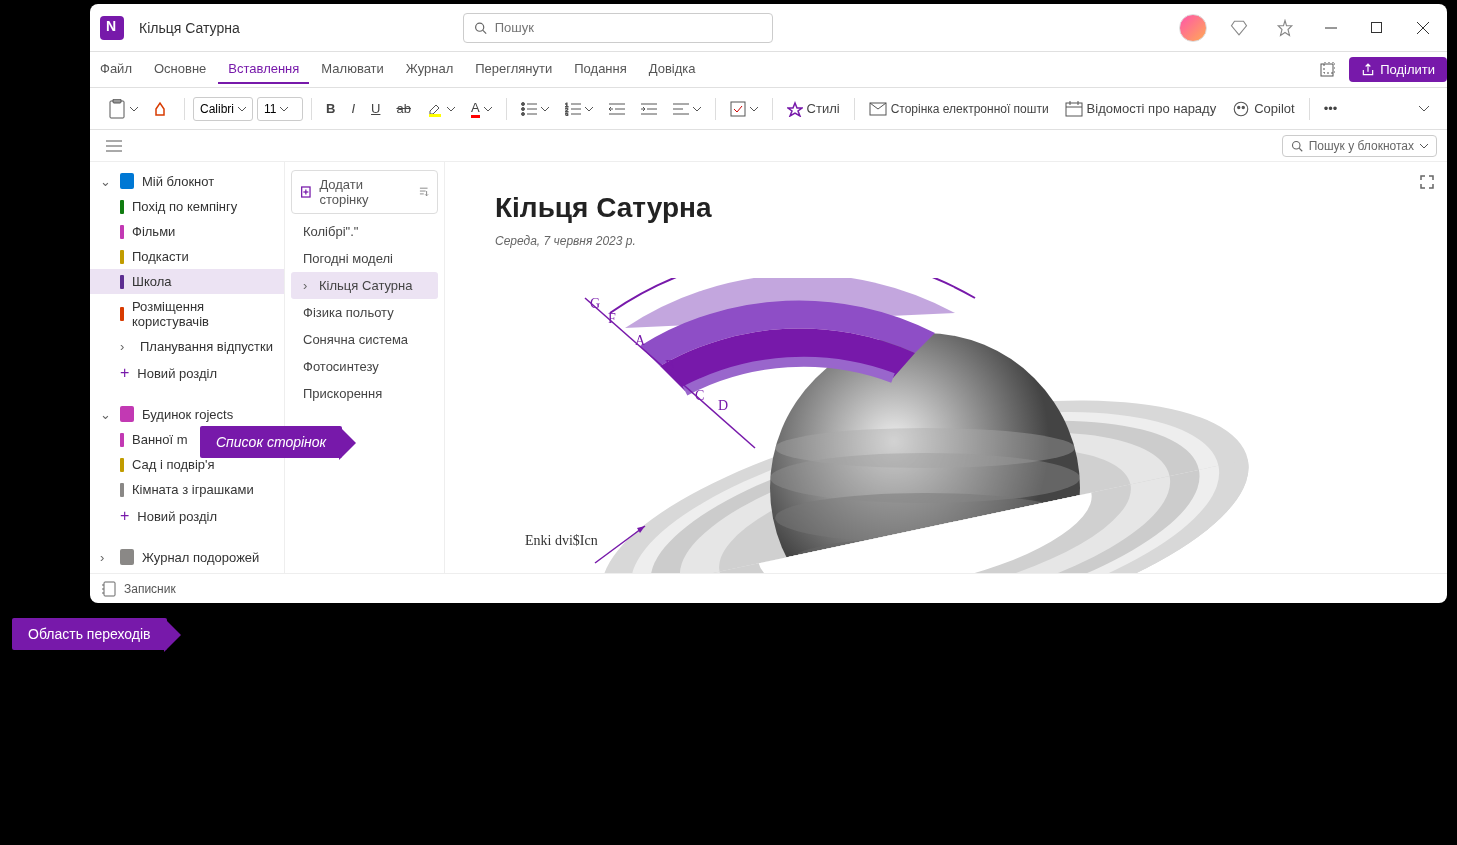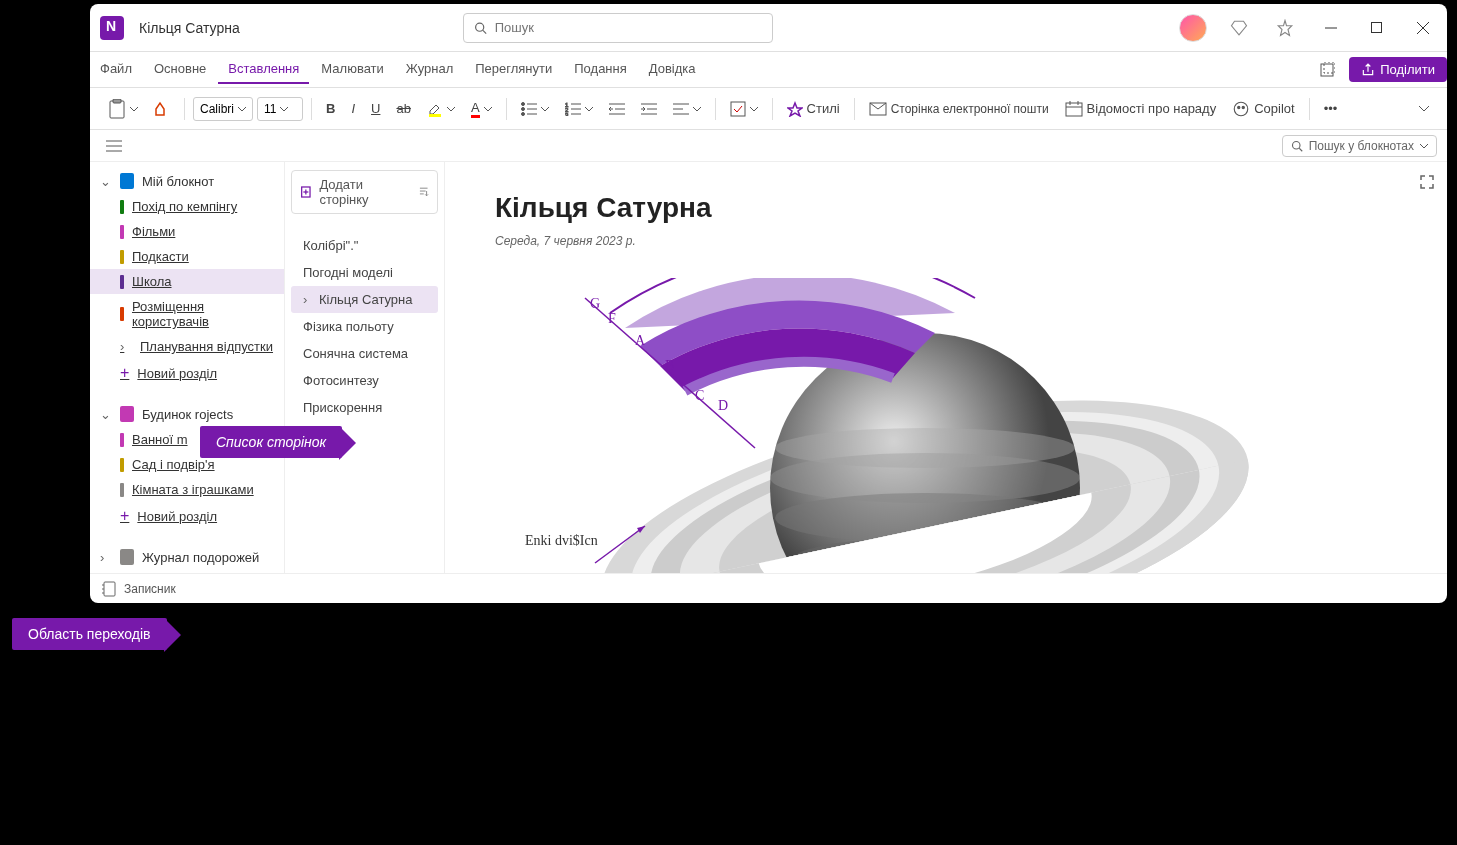--- a/index.html
+++ b/index.html
@@ -25,24 +25,24 @@
 .tb-sep { width: 1px; height: 22px; background: #ddd; margin: 0 4px; }
 .font-select { border: 1px solid #ccc; border-radius: 3px; padding: 2px 6px; font-size: 12px; height: 24px; display: flex; align-items: center; gap: 4px; }
 .content-area { flex: 1; display: flex; overflow: hidden; }
 .hamburger-row { height: 32px; display: flex; align-items: center; padding: 0 10px; border-bottom: 1px solid #eee; }
 .hamburger-row .right-search { margin-left: auto; border: 1px solid #ccc; border-radius: 4px; padding: 3px 8px; display: flex; align-items: center; gap: 6px; font-size: 12px; color: #666; }
 .sidebar { width: 195px; border-right: 1px solid #eee; overflow-y: auto; padding: 6px 0; }
 .nb-item { display: flex; align-items: center; padding: 5px 10px; font-size: 13px; color: #333; cursor: pointer; gap: 8px; }
 .nb-item.selected { background: #ece3f3; }
 .nb-icon { width: 14px; height: 16px; border-radius: 2px; flex-shrink: 0; }
 .nb-chevron { width: 12px; color: #666; }
-.nb-indent { padding-left: 30px; text-decoration: underline; }
+.nb-indent { padding-left: 30px; }
 .nb-section-tab { width: 4px; height: 14px; border-radius: 1px; flex-shrink: 0; }
 .page-list { width: 160px; border-right: 1px solid #eee; padding: 8px 6px; }
-.add-page-btn { display: flex; align-items: center; gap: 6px; padding: 6px 8px; font-size: 13px; color: #555; border: 1px solid #ddd; border-radius: 4px; margin-bottom: 18px; cursor: pointer; }
+.add-page-btn { display: flex; align-items: center; gap: 6px; padding: 6px 8px; font-size: 13px; color: #555; border: 1px solid #ddd; border-radius: 4px; margin-bottom: 4px; cursor: pointer; }
 .page-item { padding: 6px 12px; font-size: 13px; color: #444; cursor: pointer; border-radius: 3px; display: flex; align-items: center; gap: 4px; }
 .page-item.selected { background: #ece3f3; }
 .page-canvas { flex: 1; padding: 30px 50px; position: relative; overflow: auto; }
 .page-title { font-size: 28px; color: #222; margin-bottom: 10px; }
 .page-date { font-size: 12px; color: #666; margin-bottom: 30px; font-style: italic; }
 .saturn-illustration { position: relative; width: 760px; height: 480px; }
 .expand-icon { position: absolute; top: 12px; right: 12px; color: #666; cursor: pointer; }
 .callout { position: absolute; background: #7719aa; color: #fff; padding: 8px 16px; font-size: 14px; border-radius: 2px; }
 .callout::after { content: ''; position: absolute; right: -14px; top: 0; border: 17px solid transparent; border-left-color: #7719aa; border-right: 0; }
 .callout-1 { left: 12px; top: 618px; }

